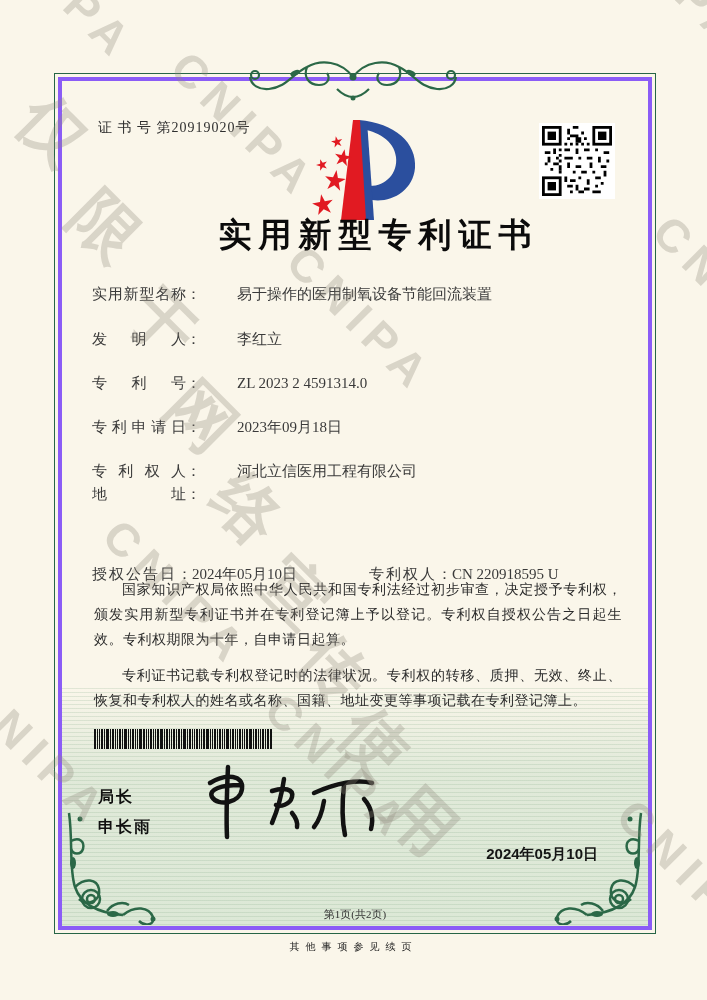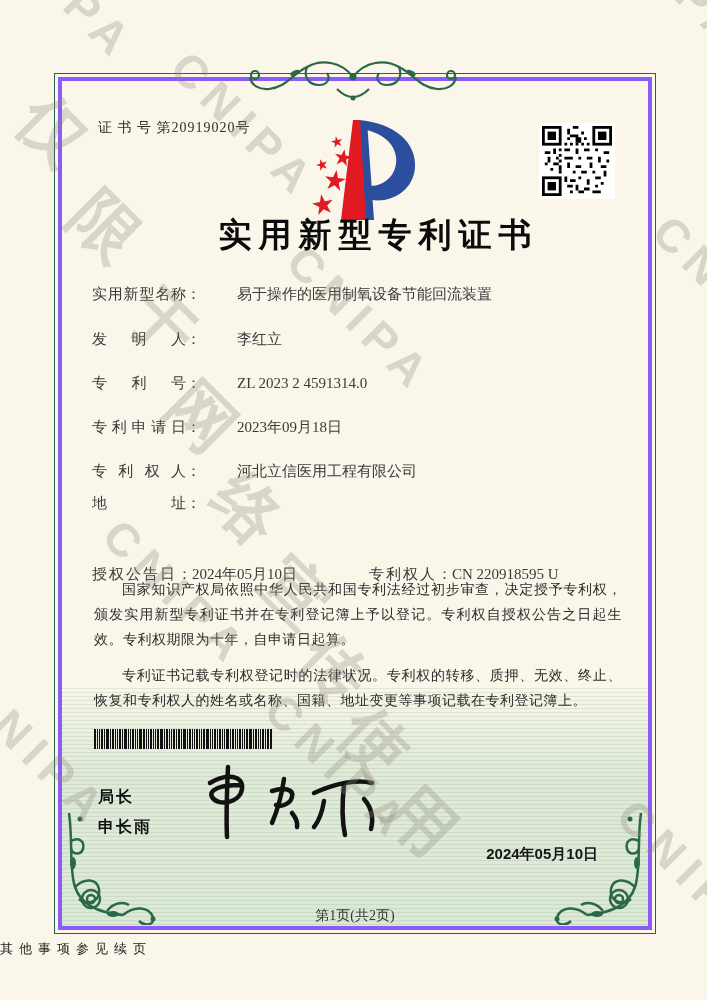--- a/index.html
+++ b/index.html
@@ -30,41 +30,41 @@
   .logo{position:absolute;left:215px;top:34px;width:158px;height:110px;}
   .qr{position:absolute;left:477px;top:42px;width:70px;height:70px;background:#fff;padding:3px;}
   .title{position:absolute;left:0;right:0;top:132px;text-align:center;font-size:33px;
          font-weight:700;letter-spacing:7px;color:#0b0b0b;margin-left:47px;}
   
   .frow{position:absolute;left:30px;right:26px;font-size:15px;color:#3a3a3a;
         display:flex;align-items:baseline;}
   .flabel{display:inline-block;width:94px;text-align:justify;text-align-last:justify;}
   .fcolon{margin:0 4px 0 0;}
   .fvalue{white-space:nowrap;margin-left:32px;}
-  .f0{top:204px}.f1{top:249px}.f2{top:293px}.f3{top:337px}.f4{top:381px}.f5{top:413px}
+  .f0{top:204px}.f1{top:249px}.f2{top:293px}.f3{top:337px}.f4{top:381px}.f5{top:404px}
   .grant-row{position:absolute;left:30px;right:26px;top:461px;font-size:15px;color:#3a3a3a;}
   .grant-pair{position:absolute;top:0;display:flex;align-items:baseline;}
   .gp1{left:0}.gp2{left:277px}
   .glabel{letter-spacing:2px;margin-top:23px;}
   
   .paras{position:absolute;left:30px;width:530px;top:496px;font-size:14px;line-height:1.8;
          color:#2b2b2b;text-align:justify;letter-spacing:0.5px;}
   .paras p{margin:0 0 10px 2px;text-indent:2em;}
   
   .barcode{position:absolute;left:32px;top:648px;width:178px;height:20px;}
   .signer-title{position:absolute;left:36px;top:706px;font-size:16px;font-weight:700;
      color:#101010;font-family:"Liberation Sans",sans-serif;letter-spacing:2px;}
   .signer-name{position:absolute;left:36px;top:736px;font-size:16px;font-weight:700;
      color:#101010;font-family:"Liberation Sans",sans-serif;letter-spacing:2px;}
   .signature{position:absolute;left:130px;top:680px;width:210px;height:80px;}
   .issue-date{position:absolute;right:50px;top:764px;font-size:15px;font-weight:700;
      color:#151515;font-family:"Liberation Sans",sans-serif;}
-  .page-no{position:absolute;left:0;right:0;top:826px;text-align:center;font-size:14px;color:#333;}
-  .footer-note{position:absolute;left:0;right:0;top:940px;z-index:3;
-     font-size:13px;color:#222;letter-spacing:6px;}
+  .page-no{position:absolute;left:0;right:0;top:826px;text-align:center;font-size:11px;color:#333;}
+  .footer-note{position:absolute;left:0;right:0;top:940px;text-align:center;z-index:3;
+     font-size:10px;color:#222;letter-spacing:6px;}
   
   .top-ornament{position:absolute;left:247px;top:55px;width:212px;height:46px;z-index:4;}
   .flourish{position:absolute;bottom:1px;width:96px;height:114px;z-index:3;}
   .flourish-left{left:1px;}
   .flourish-right{right:1px;transform:scaleX(-1);}
 </style>
 </head>
 <body>
 
 <div class="frame">

